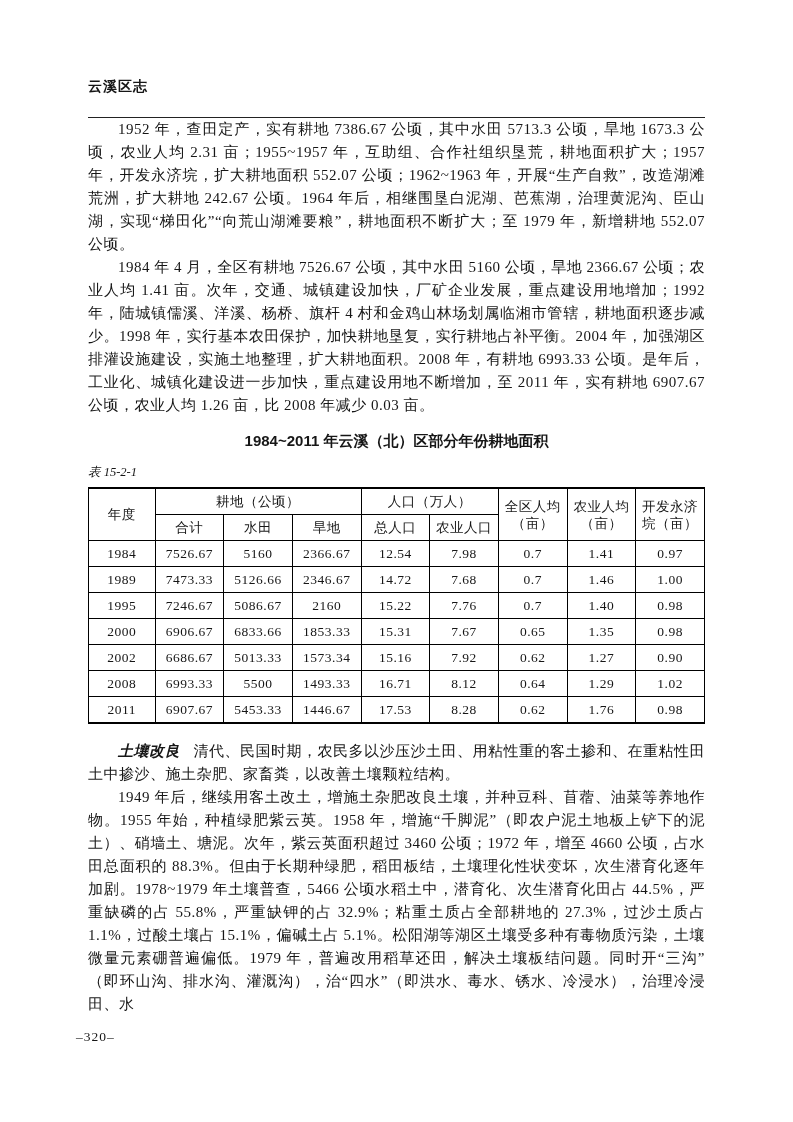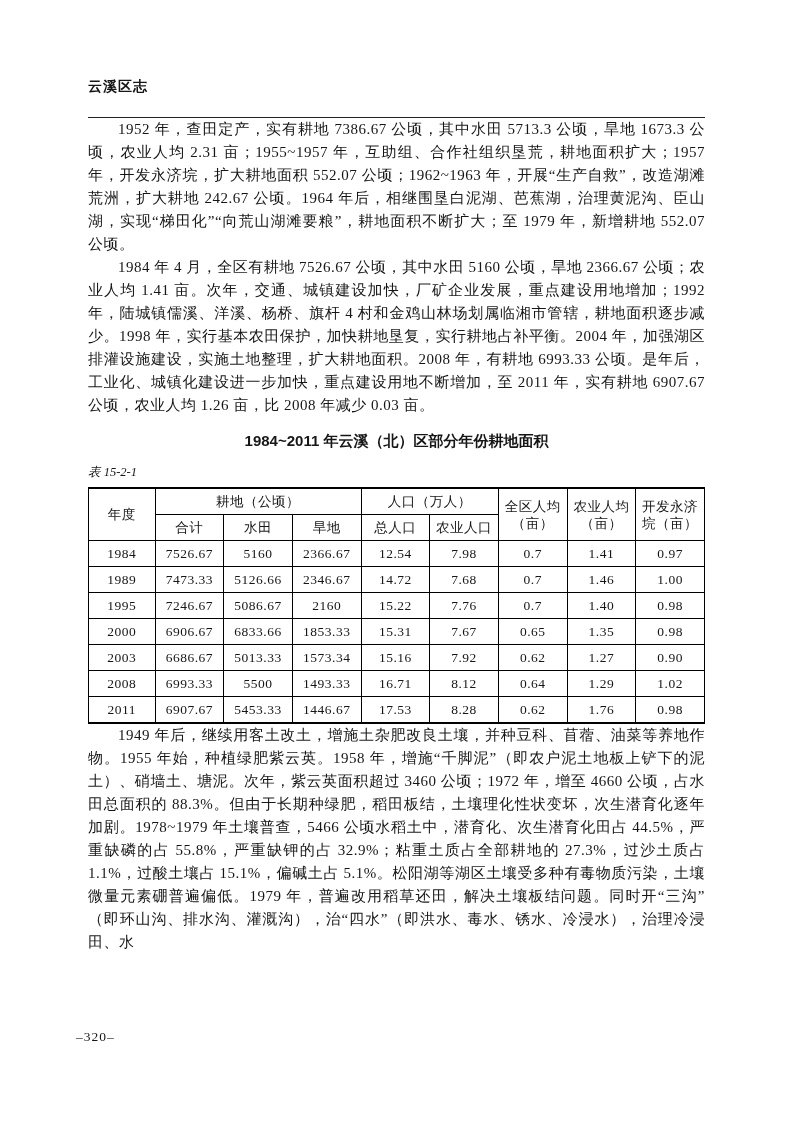--- a/index.html
+++ b/index.html
@@ -165,21 +165,21 @@
           <td>6906.67</td>
           <td>6833.66</td>
           <td>1853.33</td>
           <td>15.31</td>
           <td>7.67</td>
           <td>0.65</td>
           <td>1.35</td>
           <td>0.98</td>
         </tr>
         <tr>
-          <td>2003</td>
+          <td>2002</td>
           <td>6686.67</td>
           <td>5013.33</td>
           <td>1573.34</td>
           <td>15.16</td>
           <td>7.92</td>
           <td>0.62</td>
           <td>1.27</td>
           <td>0.90</td>
         </tr>
         <tr>
@@ -200,18 +200,21 @@
           <td>1446.67</td>
           <td>17.53</td>
           <td>8.28</td>
           <td>0.62</td>
           <td>1.76</td>
           <td>0.98</td>
         </tr>
       </tbody>
   </table>
 
+  <p class="body-text soil-para">
+    <span class="section-label">土壤改良</span><span>清代、民国时期，农民多以沙压沙土田、用粘性重的客土掺和、在重粘性田土中掺沙、施土杂肥、家畜粪，以改善土壤颗粒结构。</span>
+  </p>
 
   <p class="body-text">1949 年后，继续用客土改土，增施土杂肥改良土壤，并种豆科、苜蓿、油菜等养地作物。1955 年始，种植绿肥紫云英。1958 年，增施“千脚泥”（即农户泥土地板上铲下的泥土）、硝墙土、塘泥。次年，紫云英面积超过 3460 公顷；1972 年，增至 4660 公顷，占水田总面积的 88.3%。但由于长期种绿肥，稻田板结，土壤理化性状变坏，次生潜育化逐年加剧。1978~1979 年土壤普查，5466 公顷水稻土中，潜育化、次生潜育化田占 44.5%，严重缺磷的占 55.8%，严重缺钾的占 32.9%；粘重土质占全部耕地的 27.3%，过沙土质占 1.1%，过酸土壤占 15.1%，偏碱土占 5.1%。松阳湖等湖区土壤受多种有毒物质污染，土壤微量元素硼普遍偏低。1979 年，普遍改用稻草还田，解决土壤板结问题。同时开“三沟”（即环山沟、排水沟、灌溉沟），治“四水”（即洪水、毒水、锈水、冷浸水），治理冷浸田、水</p>
 
   <div class="page-number">–320–</div>
 
 </div>
 
 </body></html>

